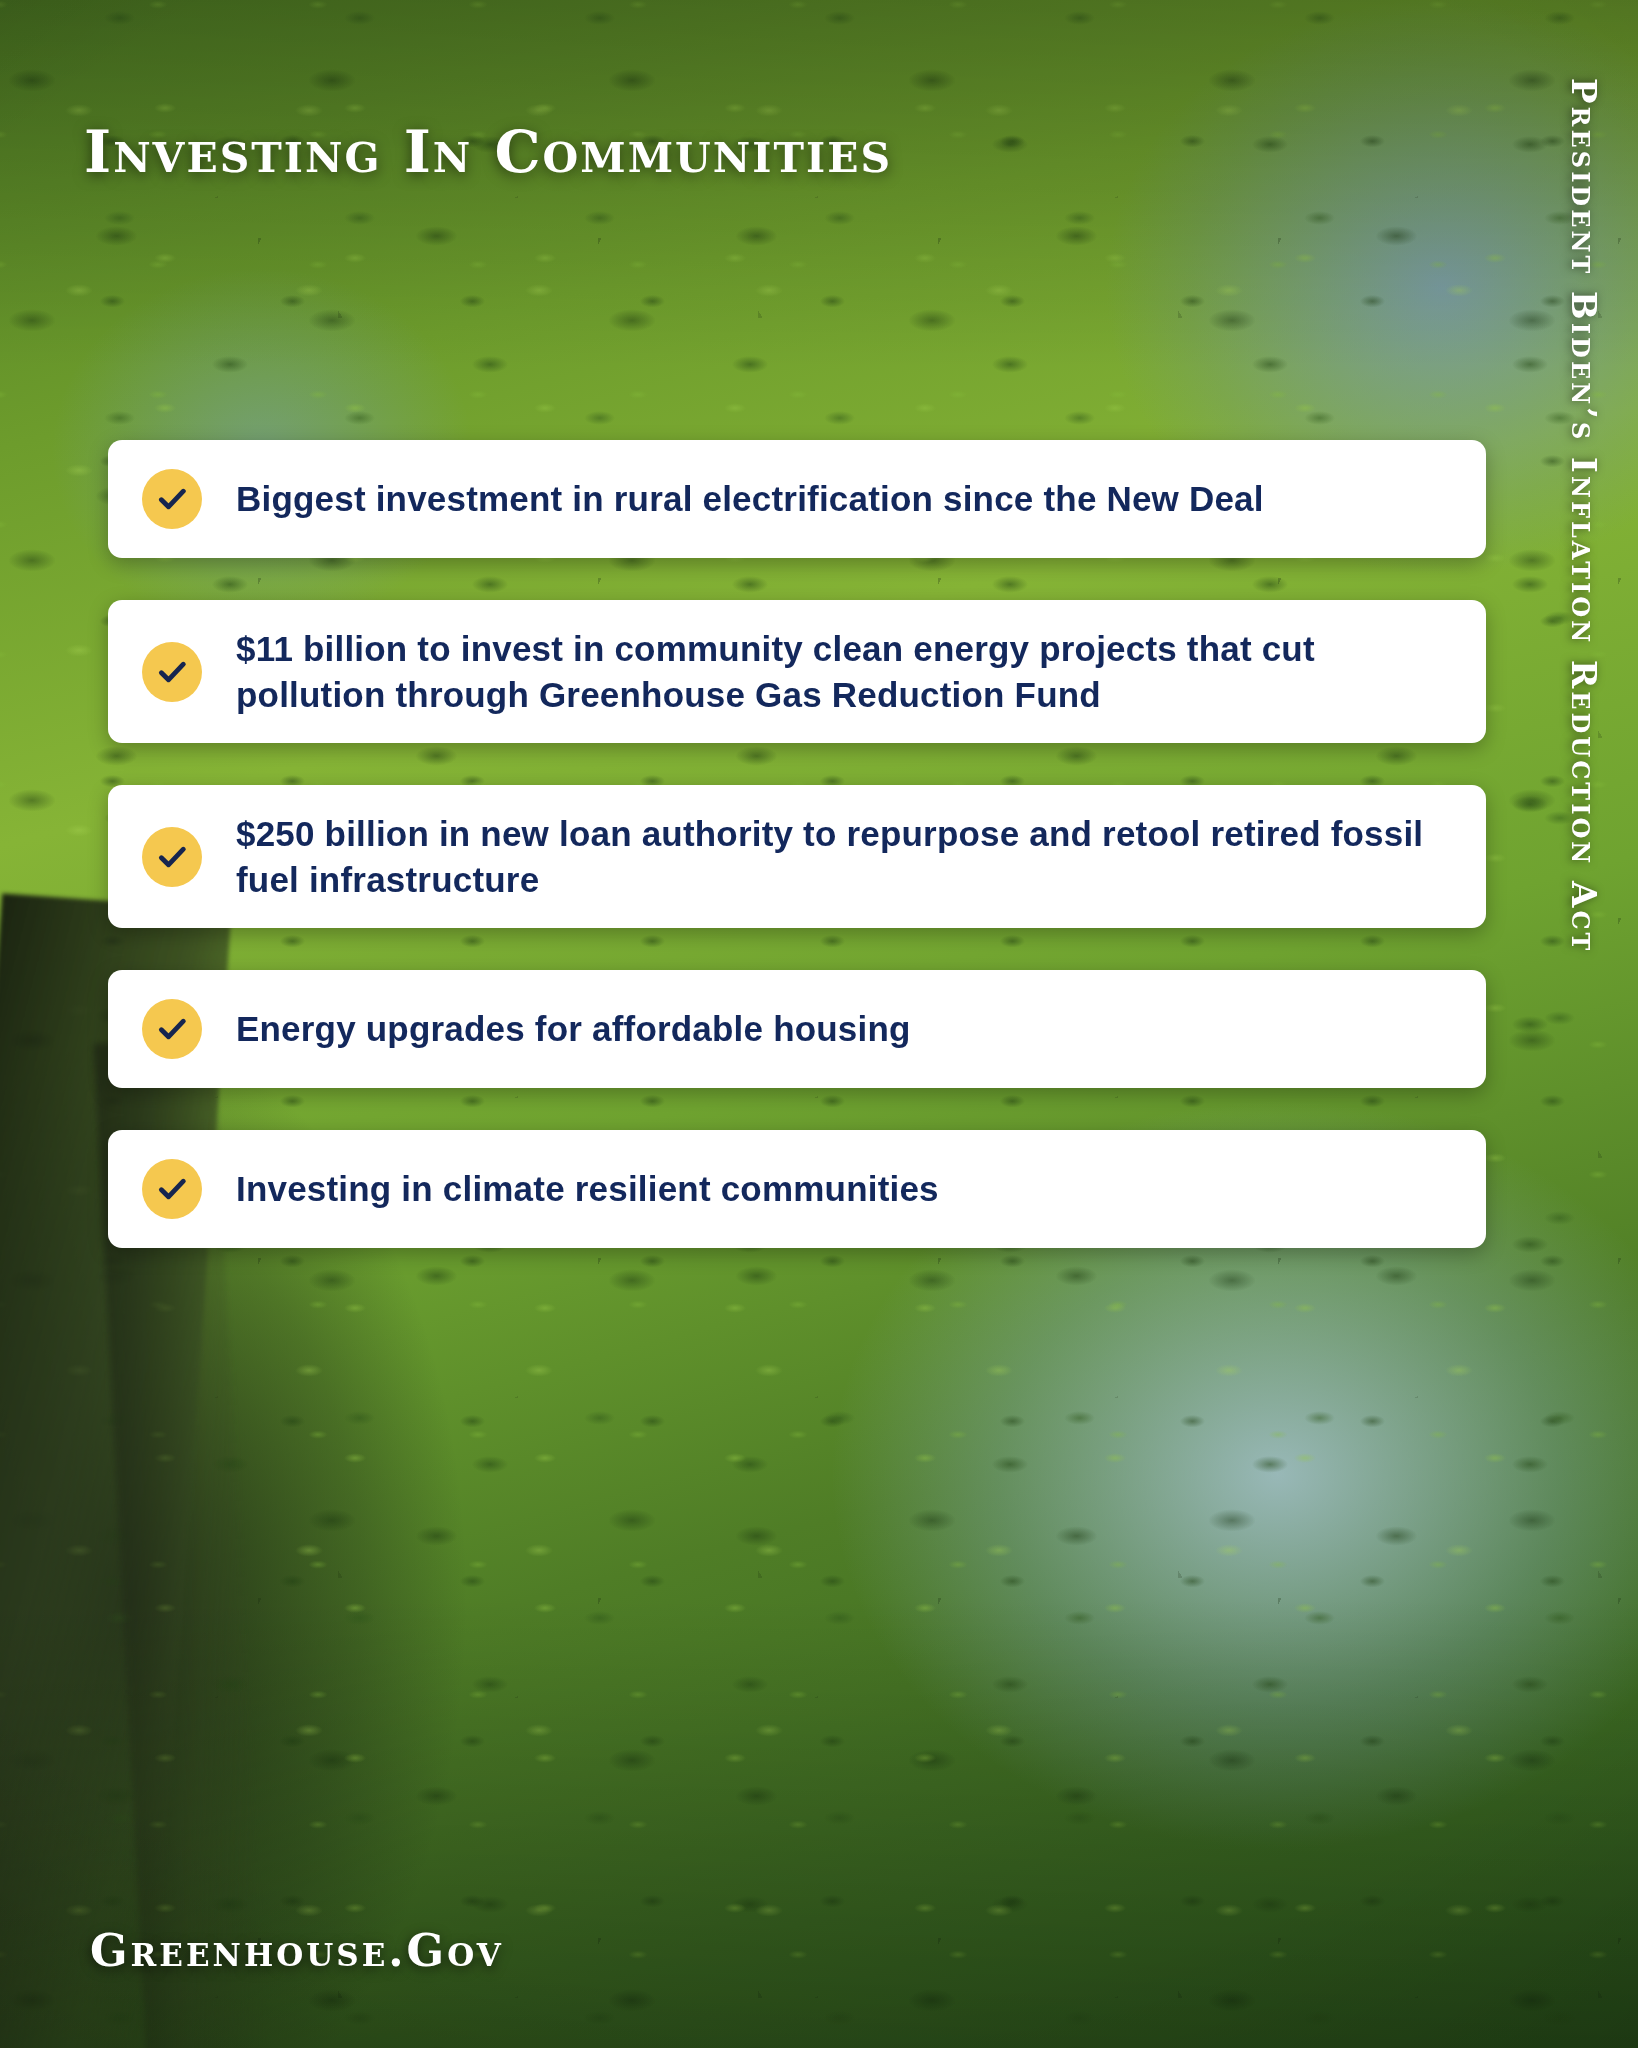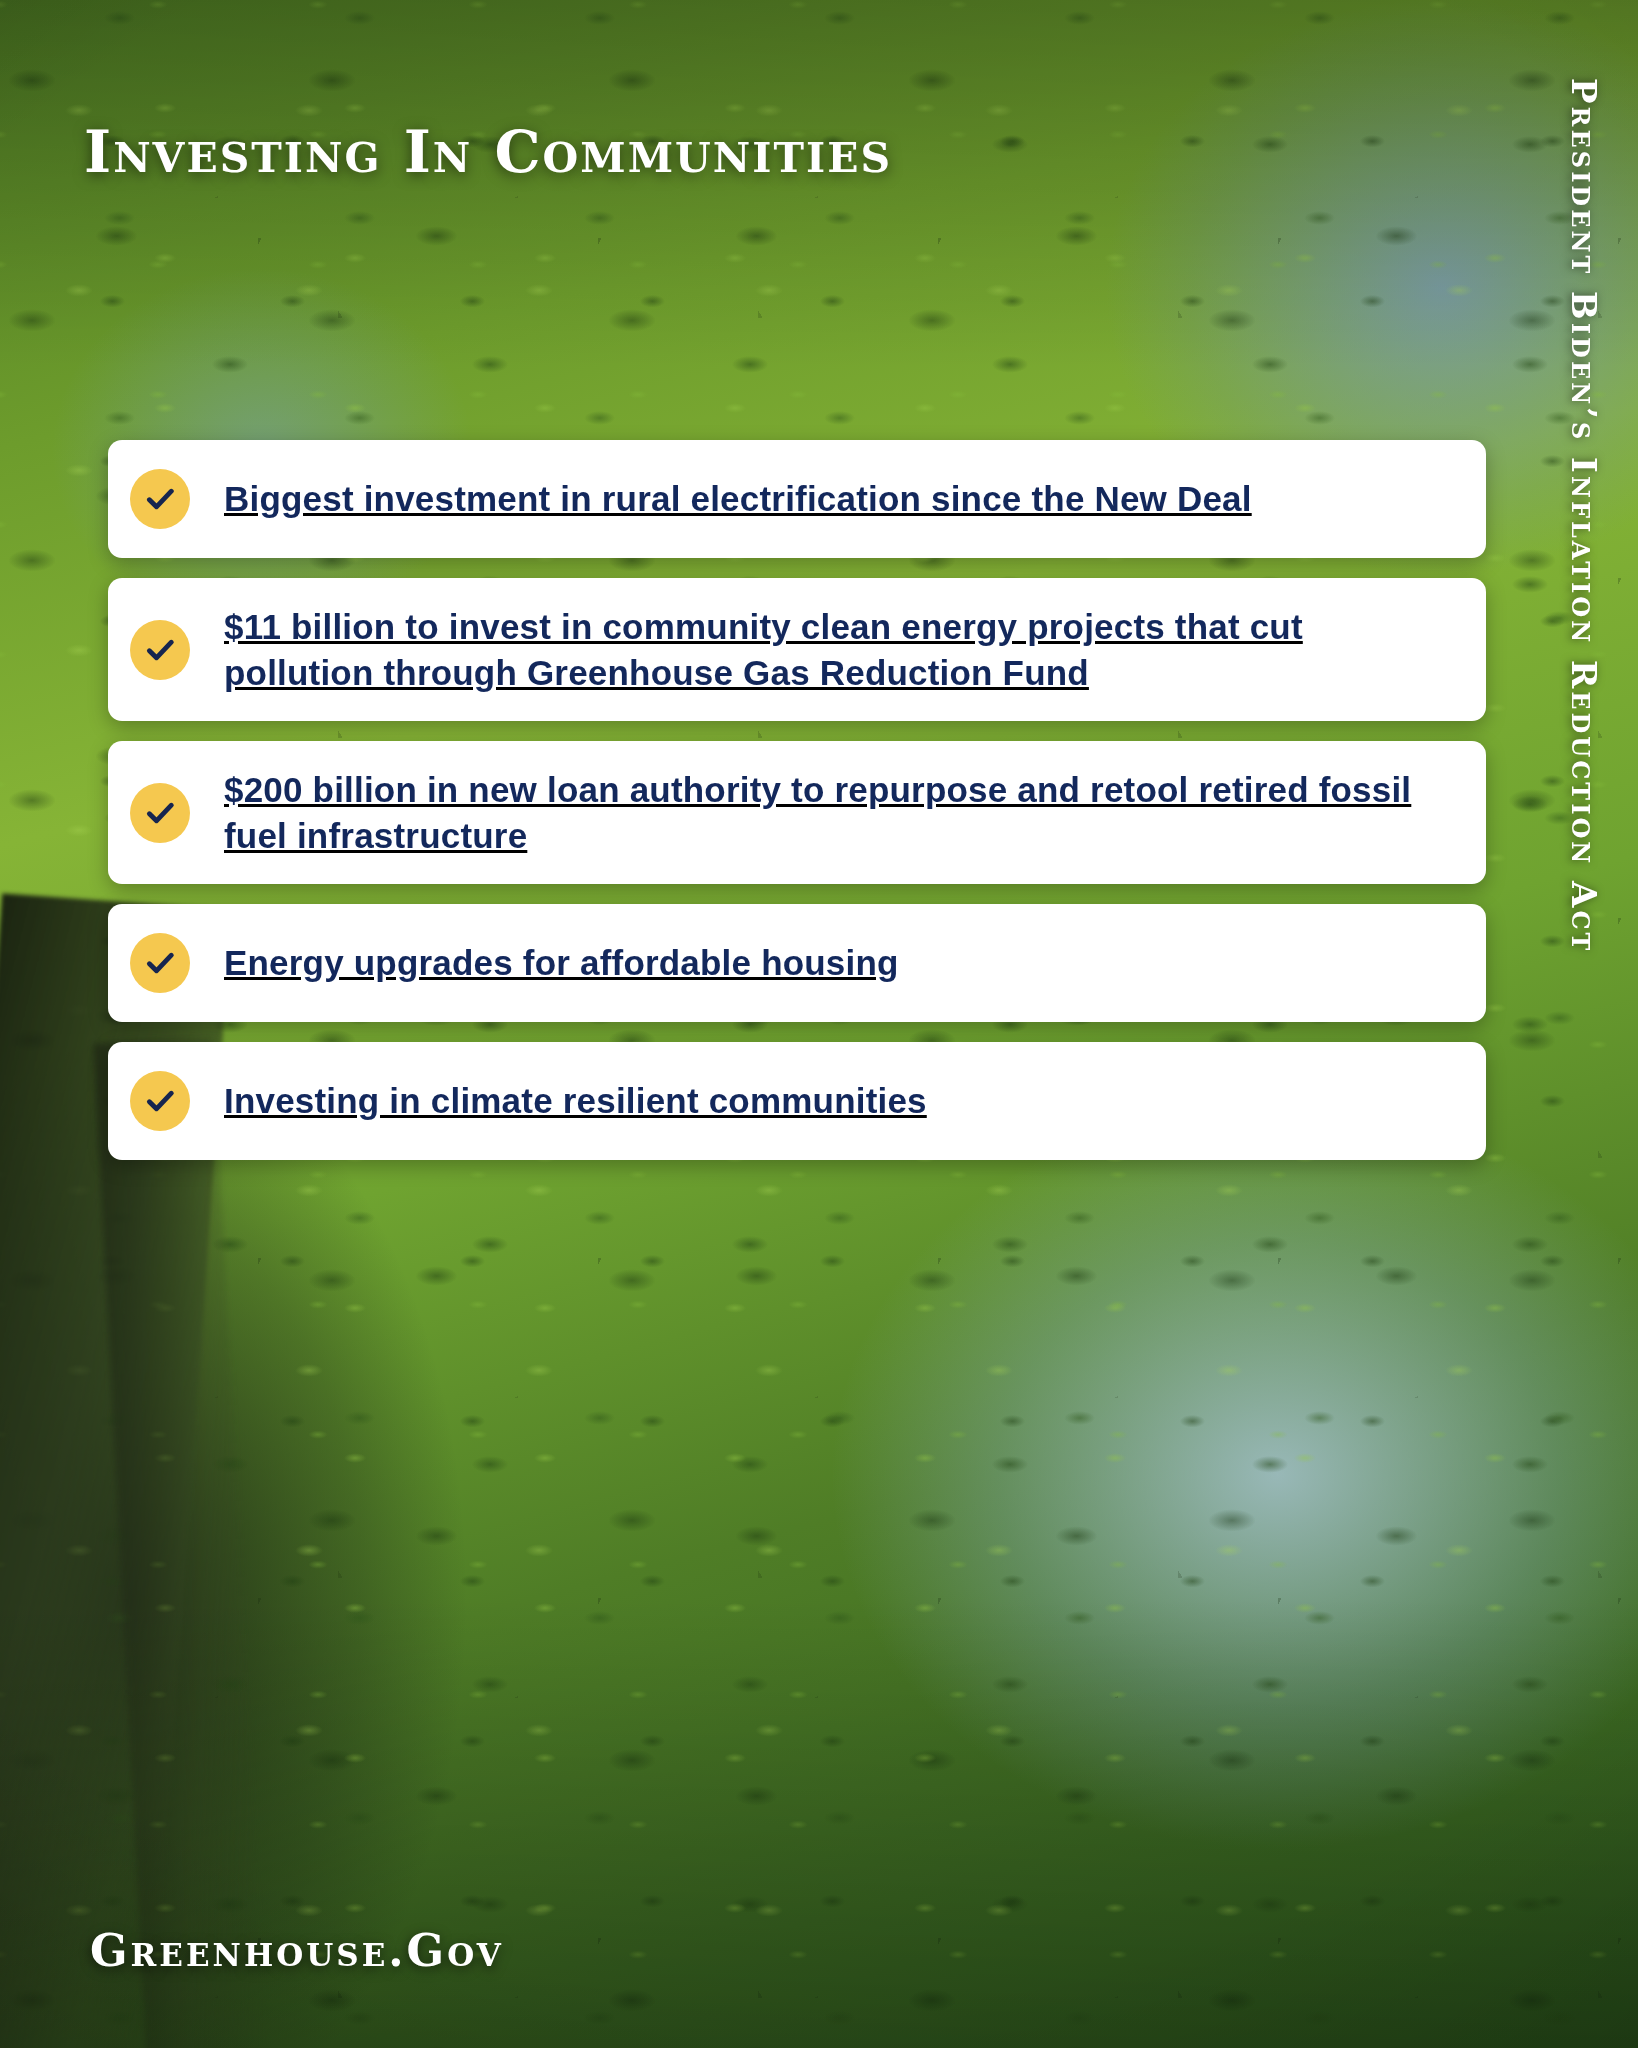--- a/index.html
+++ b/index.html
@@ -139,25 +139,24 @@
     right: 152px;
     top: 440px;
   }
   .card {
     position: relative;
     background: #ffffff;
     border-radius: 14px;
     box-shadow: 0 6px 20px rgba(0,0,0,0.28);
     display: flex;
     align-items: center;
-    padding: 26px 48px 26px 22px;
-    margin-bottom: 20px;
+    padding: 26px 48px 26px 34px;
+    margin-bottom: 42px;
     min-height: 118px;
     box-sizing: border-box;
-    text-decoration: underline;
   }
   .check {
     flex: 0 0 auto;
     width: 60px;
     height: 60px;
     border-radius: 50%;
     background: #f5c84f;
     margin-right: 34px;
     display: flex;
     align-items: center;
@@ -225,21 +224,21 @@
         </span>
         <span class="card-text">$11 billion to invest in community clean energy projects that cut pollution through Greenhouse Gas Reduction Fund</span>
       </div>
 
       <div class="card">
         <span class="check">
           <svg width="34" height="34" viewBox="0 0 24 24" aria-hidden="true">
               <path d="M4.5 12.5l5 5L20 6.5" fill="none" stroke="#16254f" stroke-width="3.4" stroke-linecap="round" stroke-linejoin="round"></path>
             </svg>
         </span>
-        <span class="card-text">$200 billion in new loan authority to repurpose and retool retired fossil fuel infrastructure</span>
+        <span class="card-text">$250 billion in new loan authority to repurpose and retool retired fossil fuel infrastructure</span>
       </div>
 
       <div class="card">
         <span class="check">
           <svg width="34" height="34" viewBox="0 0 24 24" aria-hidden="true">
               <path d="M4.5 12.5l5 5L20 6.5" fill="none" stroke="#16254f" stroke-width="3.4" stroke-linecap="round" stroke-linejoin="round"></path>
             </svg>
         </span>
         <span class="card-text">Energy upgrades for affordable housing</span>
       </div>

